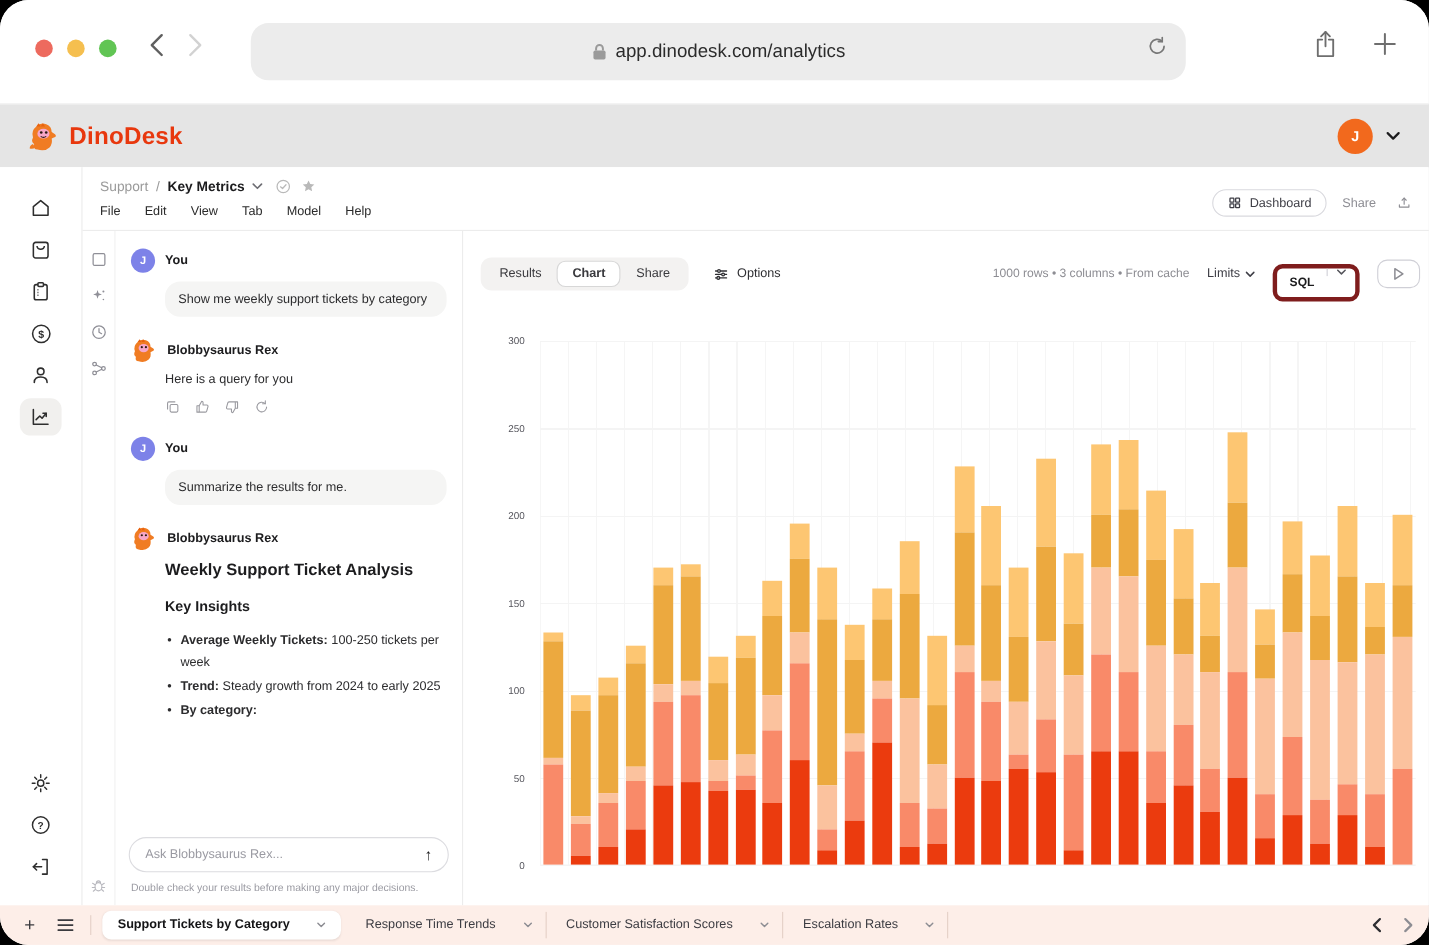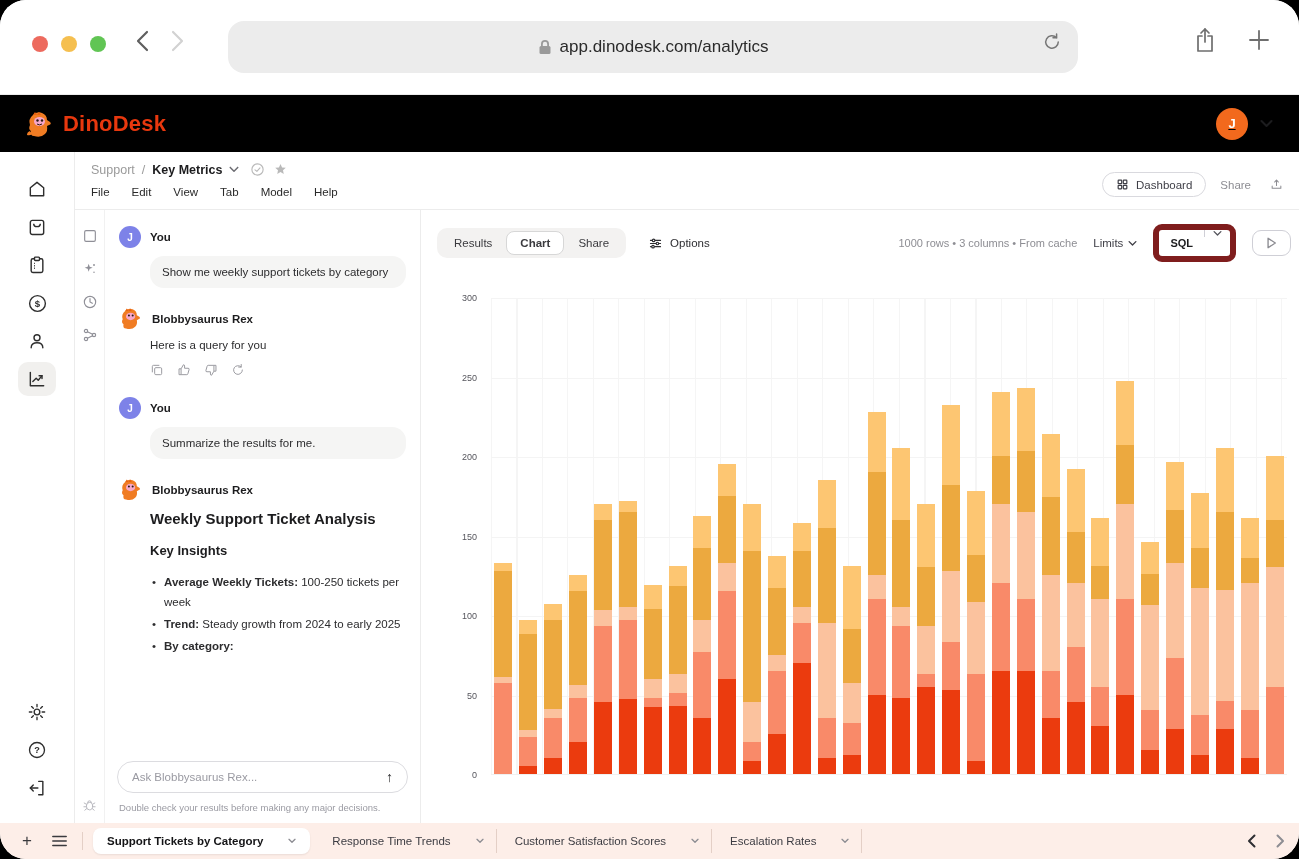--- a/index.html
+++ b/index.html
@@ -9,21 +9,21 @@
   
   .chrome { position:absolute; top:0; left:0; right:0; height:95px; background:#fff; border-bottom:1px solid #ececec; }
   .lights { position:absolute; top:36px; left:32px; display:flex; gap:13px; }
   .light { width:16px; height:16px; border-radius:50%; }
   .nav-chevrons { position:absolute; top:30px; left:136px; display:flex; gap:22px; align-items:center; }
   .urlbar { position:absolute; left:228px; top:21px; width:850px; height:52px; background:#ececec; border-radius:16px; display:flex; align-items:center; justify-content:center; gap:8px; color:#2b2b2b; font-size:17px; }
   .urlbar .reload { position:absolute; right:16px; top:11px; color:#777; }
   .chrome-right { position:absolute; right:28px; top:26px; display:flex; gap:30px; align-items:center; color:#6e6e6e; }
 
   
-  .band { position:absolute; top:95px; left:0; right:0; height:57px; background:#000000; display:flex; padding:0 26px;text-decoration:underline; }
+  .band { position:absolute; top:95px; left:0; right:0; height:57px; background:#e5e5e5; display:flex; padding:0 26px; }
   .brand { display:flex; align-items:center; gap:9px; }
   .brand-name { font-size:22px; font-weight:bold; color:#e8380e; letter-spacing:.2px; }
   .band-right { margin-left:auto; display:flex; align-items:center; gap:12px; }
   .avatar-j { width:32px; height:32px; border-radius:50%; background:#f2691d; color:#fff; font-size:13px; font-weight:bold; display:flex; align-items:center; justify-content:center; }
 
   
   .shell { position:absolute; top:152px; left:0; right:0; bottom:36px; background:#fff; display:flex; }
   .sidebar { width:75px; border-right:1px solid #ececec; display:flex; flex-direction:column; align-items:center; padding:20px 0 14px; }
   .side-ic { width:38px; height:34px; display:flex; align-items:center; justify-content:center; color:#2e2e2e; border-radius:10px; margin-bottom:4px; cursor:pointer; }
   .side-ic.active { background:#f1f0ee; }
@@ -74,21 +74,21 @@
   
   .panel { flex:1; display:flex; flex-direction:column; min-width:0; padding:14px 8px 0 16px; }
   .toolbar { display:flex; align-items:center; }
   .seg { display:flex; background:#f3f2f1; border-radius:10px; padding:3px; }
   .seg .opt { font-size:11.5px; color:#3a3a3e; padding:6px 14px; border-radius:8px; cursor:pointer; }
   .seg .opt.on { background:#fff; border:1px solid #d7d7d7; padding:5px 13px; font-weight:bold; }
   .options { display:flex; align-items:center; gap:7px; margin-left:22px; font-size:11.5px; color:#2e2e32; cursor:pointer; }
   .tb-right { margin-left:auto; display:flex; align-items:center; gap:16px; }
   .meta { font-size:11px; color:#8d8d93; }
   .limits { display:flex; align-items:center; gap:5px; font-size:11.5px; color:#3e3e46; cursor:pointer; }
-  .sqlbtn { display:flex; align-items:flex-start; border:6px solid #7f1d1d; border-radius:9px; overflow:hidden; background:#fff; cursor:pointer; }
+  .sqlbtn { display:flex; align-items:flex-start; border:4px solid #7f1d1d; border-radius:9px; overflow:hidden; background:#fff; cursor:pointer;margin-top:16px; }
   .sqlbtn .lbl { font-size:11px; font-weight:bold; padding:7px 11px; color:#1c1c1e; }
   .sqlbtn .dd { border-left:1px solid #cfcfd6; display:flex; align-items:center; padding:0 8px; color:#55555c; }
   .runbtn { border:1px solid #cfcfd6; border-radius:9px; padding:6px 13px; display:flex; align-items:center; color:#8d8d93; background:#fff; cursor:pointer; }
 
   .chart-wrap { flex:1; position:relative; margin-top:6px; }
   .yaxis { position:absolute; left:6px; top:30px; width:34px; height:477px; }
   .yaxis span { position:absolute; right:0; font-size:9px; color:#55555c; transform:translateY(-50%); }
   .plot { position:absolute; left:54px; top:30px; right:4px; height:477px; border-bottom:1px solid #f0f0f0;
     background-image:
       repeating-linear-gradient(to bottom, #f4f4f4 0 1px, transparent 1px 79.5px),

